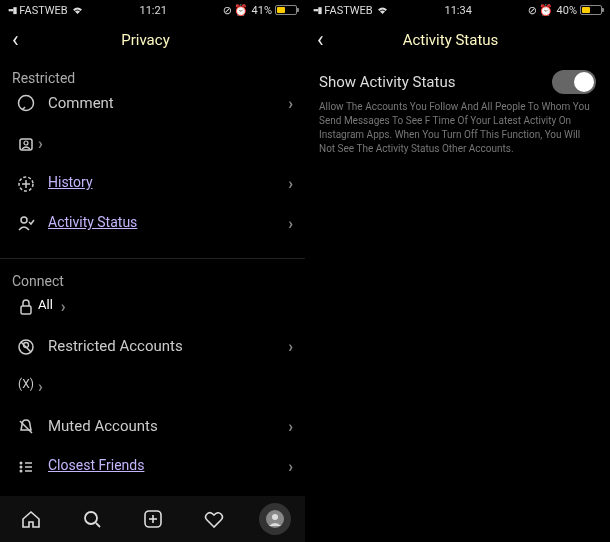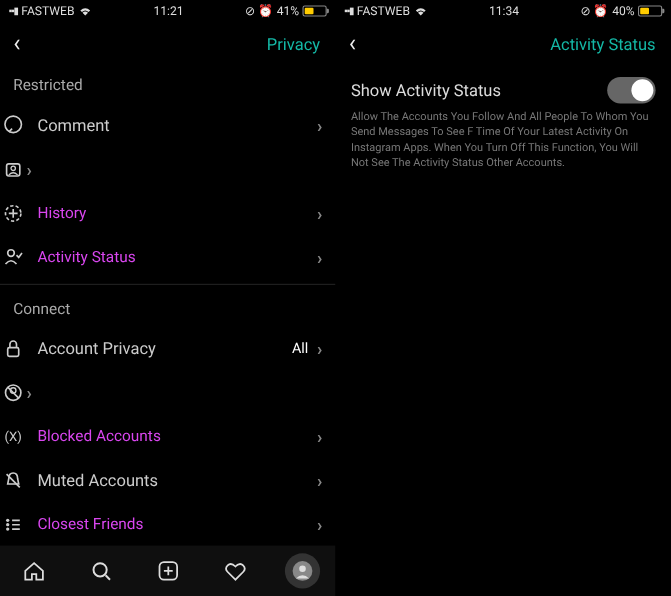--- a/index.html
+++ b/index.html
@@ -7,26 +7,26 @@
 .screen { width: 305px; height: 542px; background: #000; display: flex; flex-direction: column; position: relative; }
 .statusbar { height: 20px; display: flex; align-items: center; justify-content: space-between; padding: 0 8px; font-size: 11px; color: #ddd; }
 .status-left { display: flex; align-items: center; gap: 3px; }
 .status-right { display: flex; align-items: center; gap: 3px; }
 .signal { font-size: 9px; letter-spacing: -1px; }
 .battery-box { display: inline-block; width: 22px; height: 10px; border: 1px solid #888; border-radius: 2px; position: relative; }
 .battery-fill { position: absolute; left: 1px; top: 1px; bottom: 1px; width: 40%; background: #ffcc00; border-radius: 1px; }
 .battery-cap { position: absolute; right: -3px; top: 2px; width: 2px; height: 4px; background: #888; border-radius: 0 1px 1px 0; }
 .navbar { height: 40px; display: flex; align-items: center; padding: 0 12px; position: relative; }
 .back { font-size: 22px; color: #eee; line-height: 1; }
-.title { position: absolute; left: 0; right: 14px; text-align: right; font-size: 15px; color: #14b8a6; pointer-events: none; }
+.title { position: absolute; left: 0; right: 14px; text-align: center; font-size: 15px; color: #fef9c3; pointer-events: none; }
 .section-header { font-size: 14px; color: #aaa; padding: 10px 12px 8px 12px; }
-.row { display: flex; align-items: center; height: 40px; padding: 0 12px 0 0; }
+.row { display: flex; align-items: flex-start; height: 40px; padding: 0 12px 0 14px; }
 .row-icon { width: 24px; display: flex; align-items: center; justify-content: center; color: #ccc; }
 .row-label { flex: 1; font-size: 15px; color: #ccc; padding-left: 10px; }
-.row-label.dim { color: #d946ef; font-size: 14px; }
+.row-label.dim { color: #c4b5fd; font-size: 14px; text-decoration: underline; }
 .row-value { font-size: 13px; color: #ffffff; margin-right: 8px; }
 .chevron { color: #888; font-size: 16px; font-weight: bold; }
 .divider { height: 1px; background: #222; margin: 4px 0; }
 .bottombar { position: absolute; bottom: 0; left: 0; right: 0; height: 46px; background: #0f0f0f; display: flex; align-items: center; justify-content: space-around; }
 .bbicon { color: #ddd; display: flex; align-items: center; justify-content: center; width: 32px; height: 32px; }
 .bbicon.active { background: #333; border-radius: 50%; }
 .toggle-row { display: flex; align-items: center; justify-content: space-between; padding: 10px 14px 4px 14px; }
 .toggle-label { font-size: 15px; color: #ddd; }
 .toggle { width: 44px; height: 24px; background: #555; border-radius: 12px; position: relative; }
 .toggle.on { background: #666; }
@@ -116,39 +116,38 @@
   <div class="divider"></div>
   <div class="section-header">Connect</div>
 
   <div class="row">
     <span class="row-icon">
       <svg width="20" height="20" viewBox="0 0 20 20">
           <rect x="5" y="9" width="10" height="8" rx="1.5" fill="none" stroke="#ccc" stroke-width="1.5"></rect>
           <path d="M7 9 V6 a3 3 0 0 1 6 0 V9" fill="none" stroke="#ccc" stroke-width="1.5"></path>
         </svg>
     </span>
-    <span class="row-label">Account Privacy</span>
     <span class="row-value">All</span>
     <span class="chevron">›</span>
   </div>
 
   <div class="row">
     <span class="row-icon">
       <svg width="20" height="20" viewBox="0 0 20 20">
           <circle cx="10" cy="10" r="7" fill="none" stroke="#ccc" stroke-width="1.5"></circle>
           <circle cx="10" cy="8" r="2.5" fill="none" stroke="#ccc" stroke-width="1.3"></circle>
           <line x1="5" y1="5" x2="15" y2="15" stroke="#ccc" stroke-width="1.5"></line>
         </svg>
     </span>
+    <span class="row-label">Restricted Accounts</span>
     <span class="chevron">›</span>
   </div>
 
   <div class="row">
     <span class="row-icon" style="font-size:12px;color:#ccc;">(X)</span>
-    <span class="row-label dim">Blocked Accounts</span>
     <span class="chevron">›</span>
   </div>
 
   <div class="row">
     <span class="row-icon">
       <svg width="20" height="20" viewBox="0 0 20 20">
           <path d="M10 3 Q6 3 6 8 L5 13 H15 L14 8 Q14 3 10 3 Z" fill="none" stroke="#ccc" stroke-width="1.5"></path>
           <line x1="4" y1="4" x2="16" y2="16" stroke="#ccc" stroke-width="1.5"></line>
         </svg>
     </span>

